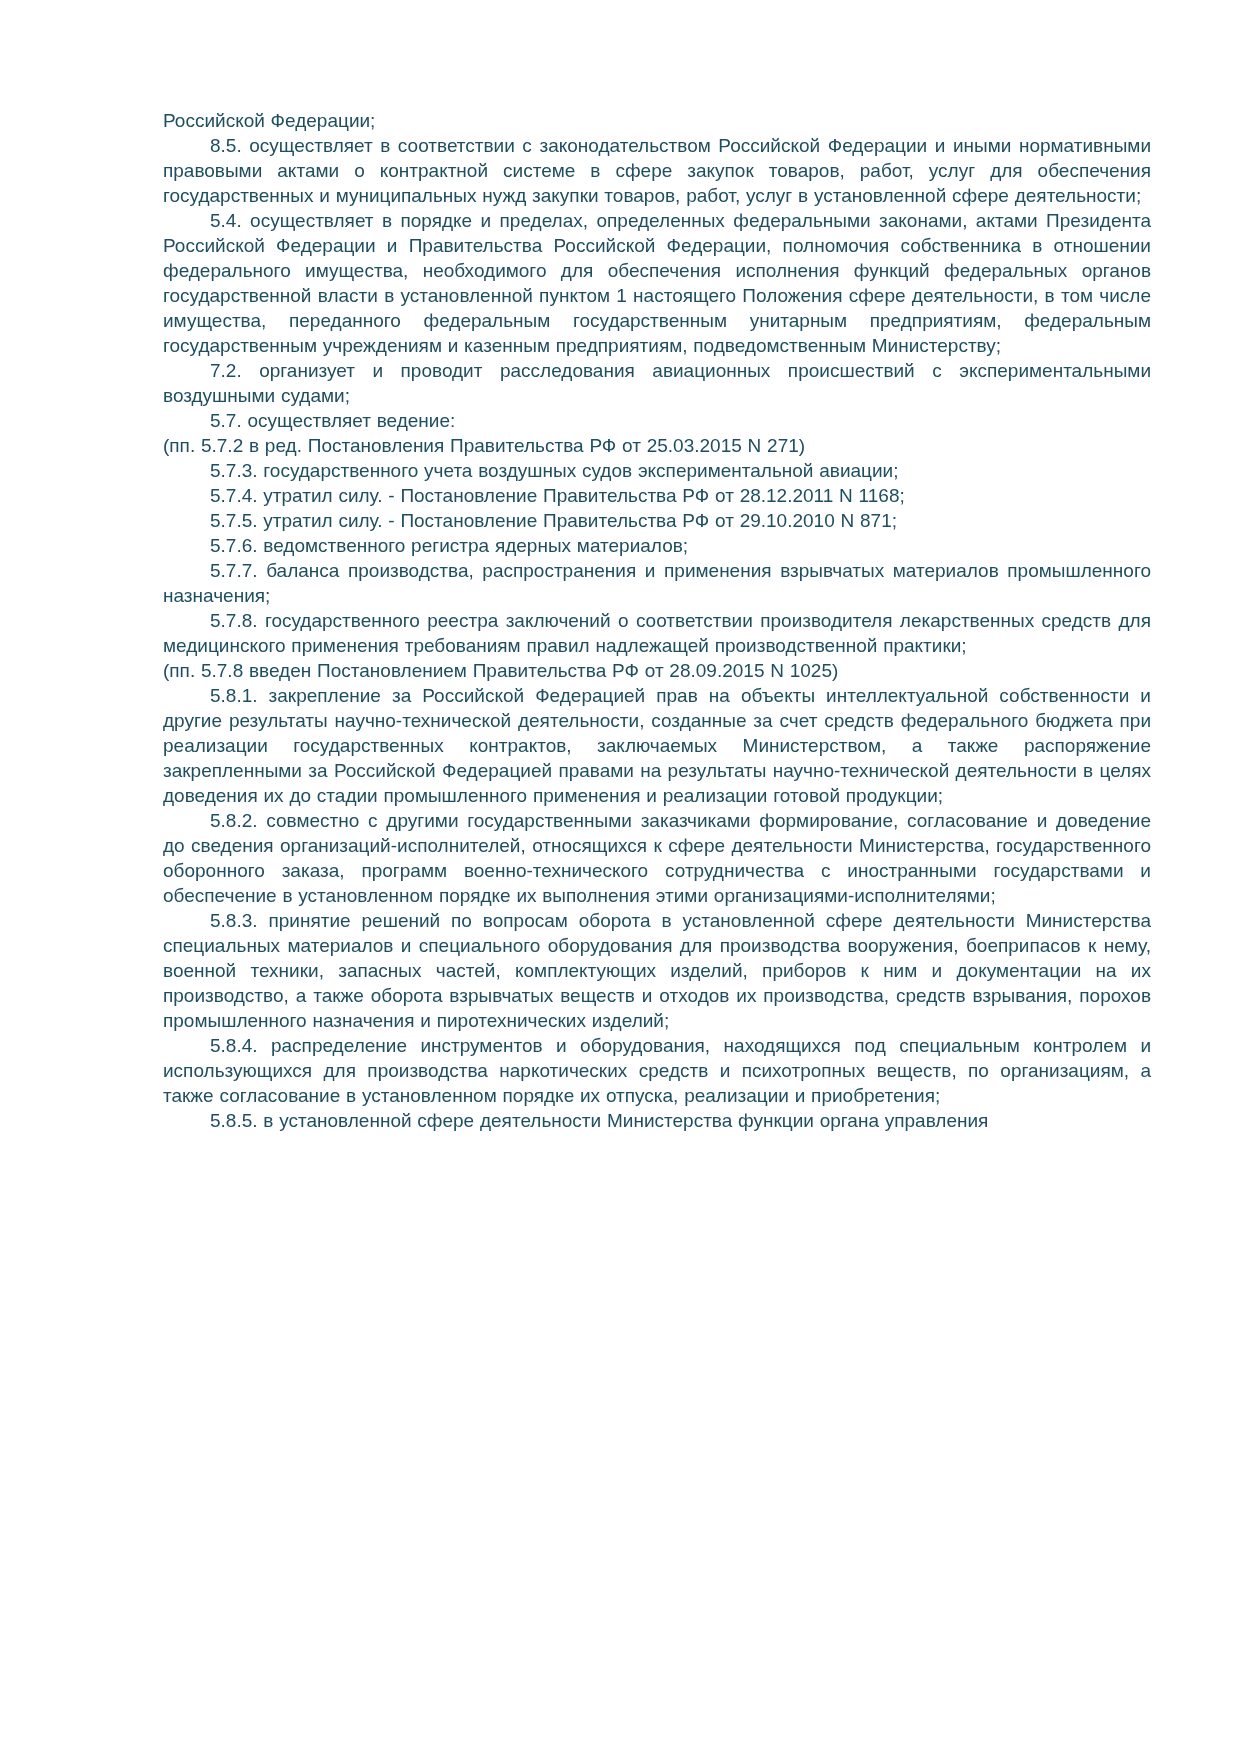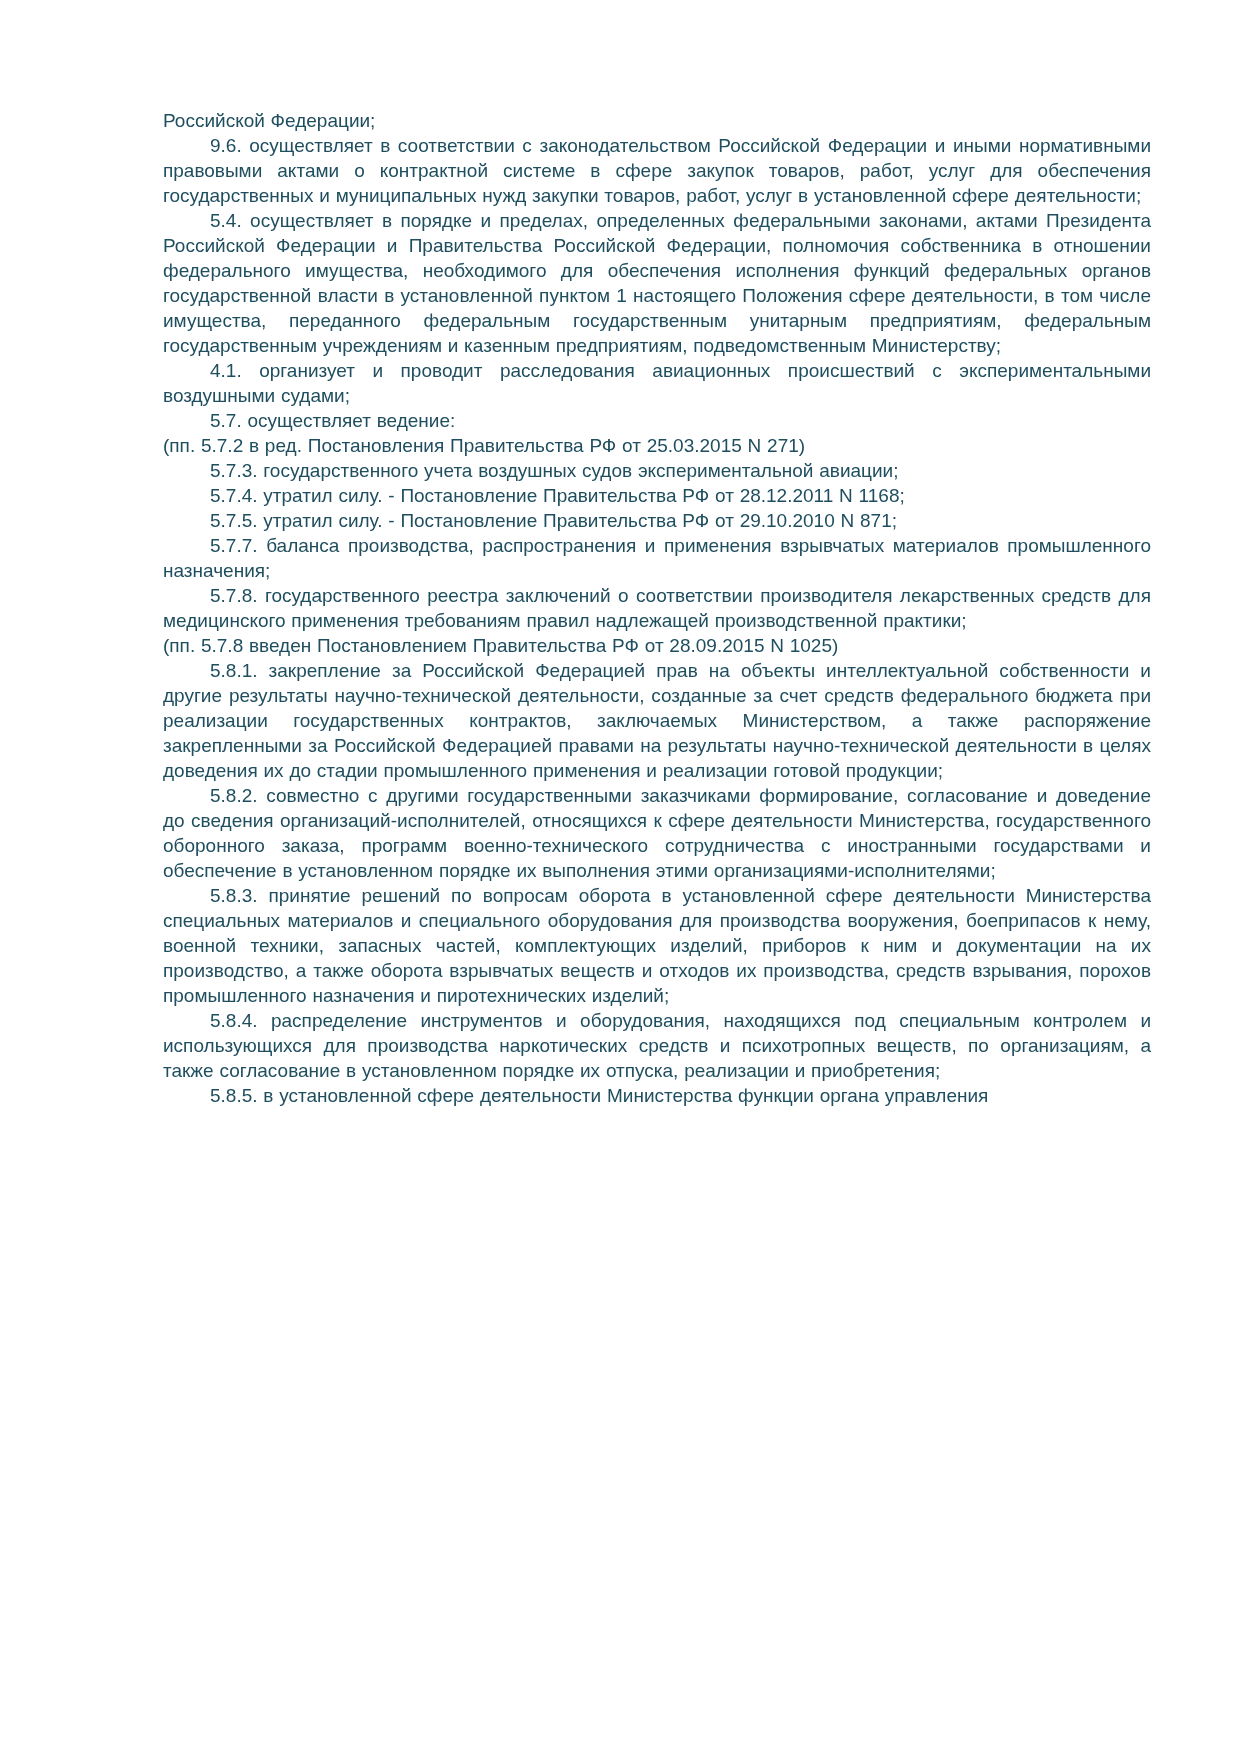--- a/index.html
+++ b/index.html
@@ -32,28 +32,29 @@
     text-align: left;
     text-indent: 0;
   }
 </style>
 </head>
 <body>
 
 <div class="page" style="color: rgb(31, 78, 95); background: rgb(255, 255, 255);">
   <div class="doc-body">
       <p class="para">Российской Федерации;</p>
-      <p class="para indent">9.6. осуществляет в соответствии с законодательством Российской Федерации и иными нормативными правовыми актами о контрактной системе в сфере закупок товаров, работ, услуг для обеспечения государственных и муниципальных нужд закупки товаров, работ, услуг в установленной сфере деятельности;</p>
+      <p class="para indent">8.5. осуществляет в соответствии с законодательством Российской Федерации и иными нормативными правовыми актами о контрактной системе в сфере закупок товаров, работ, услуг для обеспечения государственных и муниципальных нужд закупки товаров, работ, услуг в установленной сфере деятельности;</p>
       <p class="para indent">5.4. осуществляет в порядке и пределах, определенных федеральными законами, актами Президента Российской Федерации и Правительства Российской Федерации, полномочия собственника в отношении федерального имущества, необходимого для обеспечения исполнения функций федеральных органов государственной власти в установленной пунктом 1 настоящего Положения сфере деятельности, в том числе имущества, переданного федеральным государственным унитарным предприятиям, федеральным государственным учреждениям и казенным предприятиям, подведомственным Министерству;</p>
-      <p class="para indent">4.1. организует и проводит расследования авиационных происшествий с экспериментальными воздушными судами;</p>
+      <p class="para indent">7.2. организует и проводит расследования авиационных происшествий с экспериментальными воздушными судами;</p>
       <p class="para indent">5.7. осуществляет ведение:</p>
       <p class="para note">(пп. 5.7.2 в ред. Постановления Правительства РФ от 25.03.2015 N 271)</p>
       <p class="para indent">5.7.3. государственного учета воздушных судов экспериментальной авиации;</p>
       <p class="para indent">5.7.4. утратил силу. - Постановление Правительства РФ от 28.12.2011 N 1168;</p>
       <p class="para indent">5.7.5. утратил силу. - Постановление Правительства РФ от 29.10.2010 N 871;</p>
+      <p class="para indent">5.7.6. ведомственного регистра ядерных материалов;</p>
       <p class="para indent">5.7.7. баланса производства, распространения и применения взрывчатых материалов промышленного назначения;</p>
       <p class="para indent">5.7.8. государственного реестра заключений о соответствии производителя лекарственных средств для медицинского применения требованиям правил надлежащей производственной практики;</p>
       <p class="para note">(пп. 5.7.8 введен Постановлением Правительства РФ от 28.09.2015 N 1025)</p>
       <p class="para indent">5.8.1. закрепление за Российской Федерацией прав на объекты интеллектуальной собственности и другие результаты научно-технической деятельности, созданные за счет средств федерального бюджета при реализации государственных контрактов, заключаемых Министерством, а также распоряжение закрепленными за Российской Федерацией правами на результаты научно-технической деятельности в целях доведения их до стадии промышленного применения и реализации готовой продукции;</p>
       <p class="para indent">5.8.2. совместно с другими государственными заказчиками формирование, согласование и доведение до сведения организаций-исполнителей, относящихся к сфере деятельности Министерства, государственного оборонного заказа, программ военно-технического сотрудничества с иностранными государствами и обеспечение в установленном порядке их выполнения этими организациями-исполнителями;</p>
       <p class="para indent">5.8.3. принятие решений по вопросам оборота в установленной сфере деятельности Министерства специальных материалов и специального оборудования для производства вооружения, боеприпасов к нему, военной техники, запасных частей, комплектующих изделий, приборов к ним и документации на их производство, а также оборота взрывчатых веществ и отходов их производства, средств взрывания, порохов промышленного назначения и пиротехнических изделий;</p>
       <p class="para indent">5.8.4. распределение инструментов и оборудования, находящихся под специальным контролем и использующихся для производства наркотических средств и психотропных веществ, по организациям, а также согласование в установленном порядке их отпуска, реализации и приобретения;</p>
       <p class="para indent">5.8.5. в установленной сфере деятельности Министерства функции органа управления</p>
     </div>
 </div>

